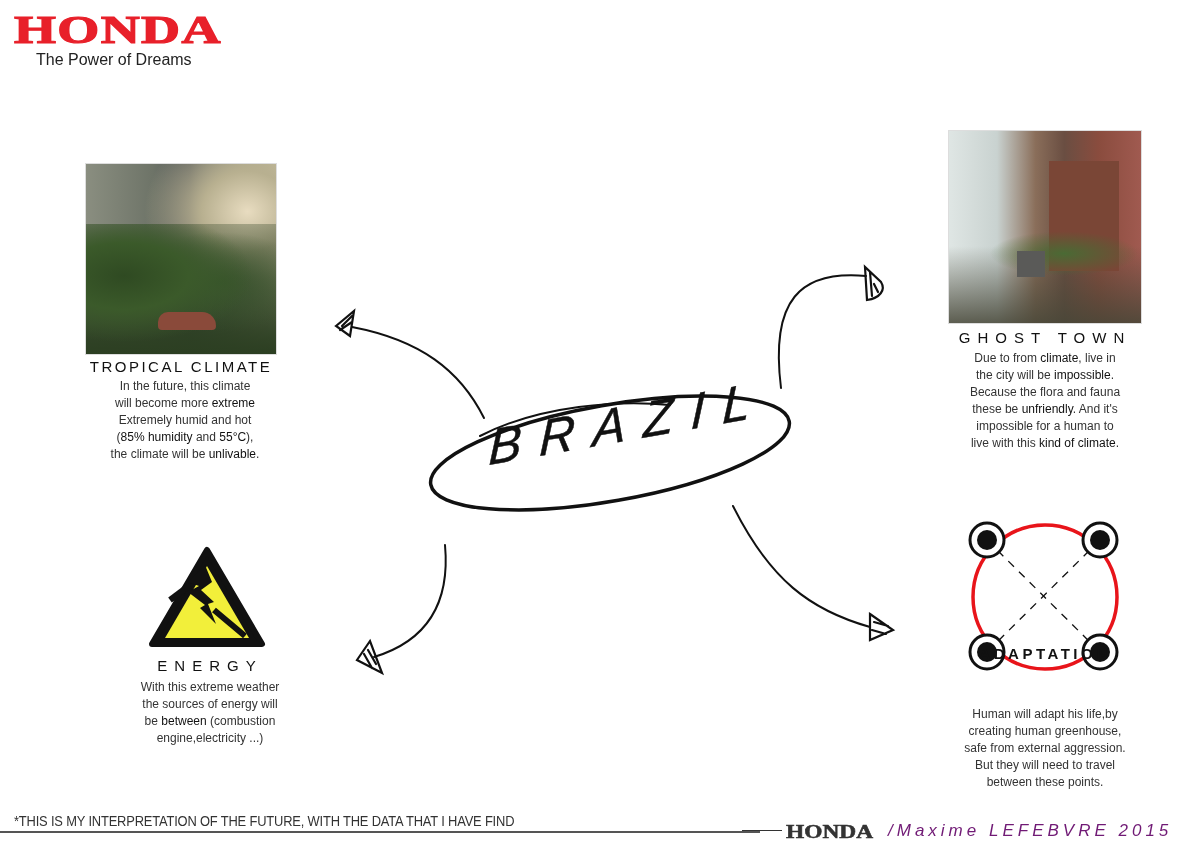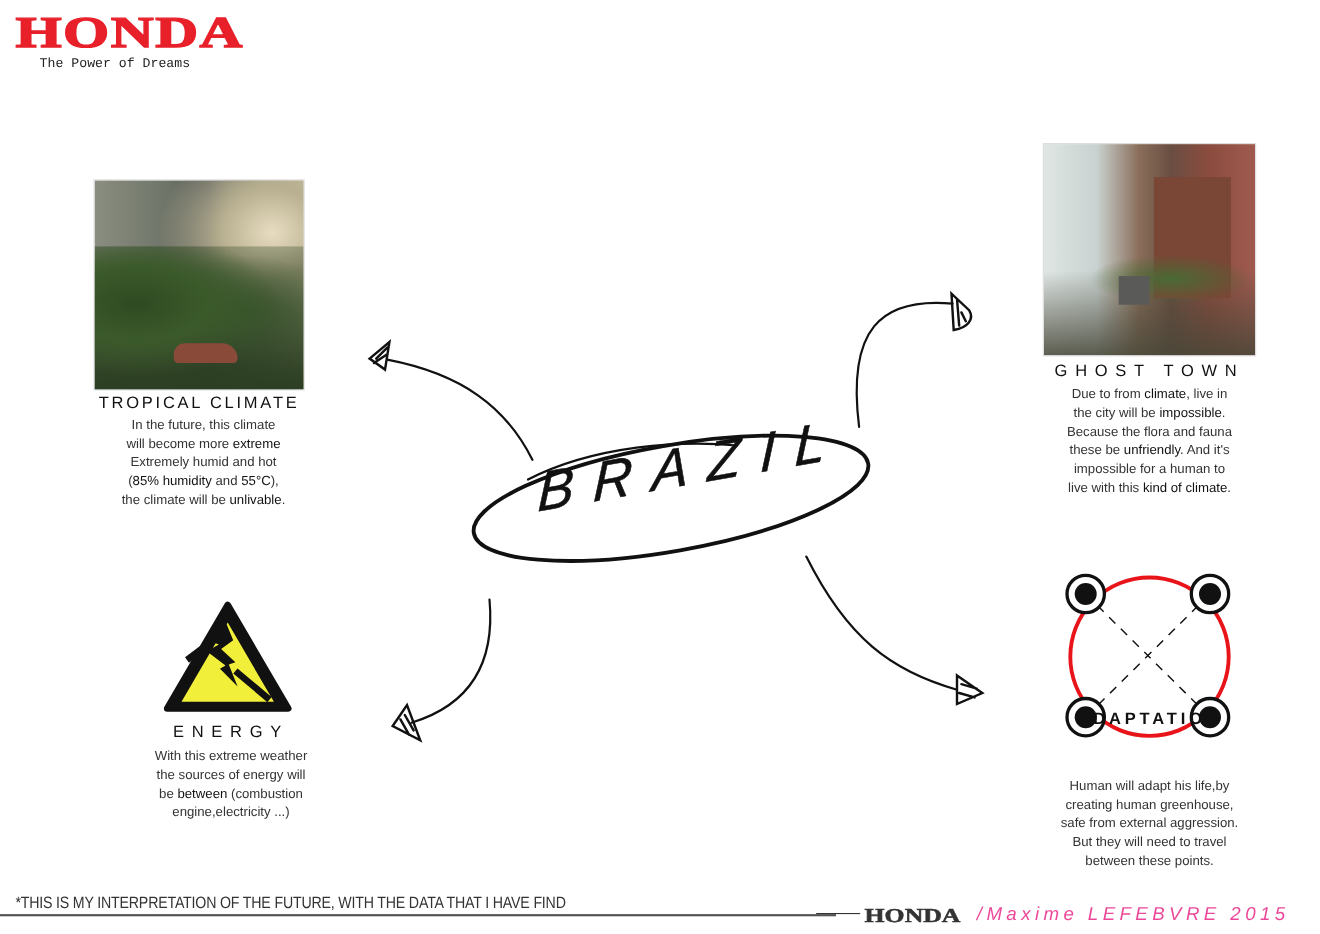--- a/index.html
+++ b/index.html
@@ -1,29 +1,29 @@
 <!DOCTYPE html>
 <html><head>
   <meta charset="utf-8">
   <style>
     html, body { margin: 0; padding: 0; background: #ffffff; }
     body { width: 1200px; height: 849px; position: relative; overflow: hidden; font-family: "Liberation Sans", sans-serif; color: #1a1a1a; }
     .abs { position: absolute; }
     .logo-word { left: 14px; top: 10px; font-family: "Liberation Serif", serif; font-weight: 900; font-size: 40px; color: #e8202a; letter-spacing: 1px; transform: scaleX(1.35); transform-origin: left top; line-height: 1; -webkit-text-stroke: 1.2px #e8202a; }
-    .logo-tag { left: 36px; top: 51px; font-size: 12px; color: #222; font-family: Liberation Mono, monospace; }
+    .logo-tag { left: 36px; top: 51px; font-size: 16px; color: #222; }
     .img-box { border: 1px solid #ddd; overflow: hidden; }
     .title { text-align: center; font-size: 15px; letter-spacing: 2.5px; color: #111; }
     .title.wide { letter-spacing: 7px; }
     .desc { text-align: center; font-size: 12px; line-height: 17px; color: #333; }
     .desc b { color: #111; font-weight: normal; }
     .footnote { left: 14px; top: 812px; font-size: 15px; color: #333; transform: scaleX(0.86); transform-origin: left top; letter-spacing: -0.2px; }
     .rule-left { left: 0; top: 832px; width: 760px; height: 2px; background: #555; }
     .rule-right { left: 740px; top: 832px; width: 40px; height: 1px; background: #333; }
     .footer-honda { left: 786px; top: 822px; font-family: "Liberation Serif", serif; font-weight: 900; font-size: 18px; color: #333; transform: scaleX(1.3); transform-origin: left top; -webkit-text-stroke: 0.5px #333; }
-    .footer-author { left: 888px; top: 821px; font-size: 17px; color: #ec4899; font-style: italic; letter-spacing: 4px; }
+    .footer-author { left: 888px; top: 821px; font-size: 17px; color: #701a75; font-style: italic; letter-spacing: 4px; }
     svg { position: absolute; left: 0; top: 0; }
   </style>
 </head>
 <body>
 
 <div class="abs logo-word">HONDA</div>
 <div class="abs logo-tag">The Power of Dreams</div>
 
 <svg width="1200" height="849" viewBox="0 0 1200 849">
 

